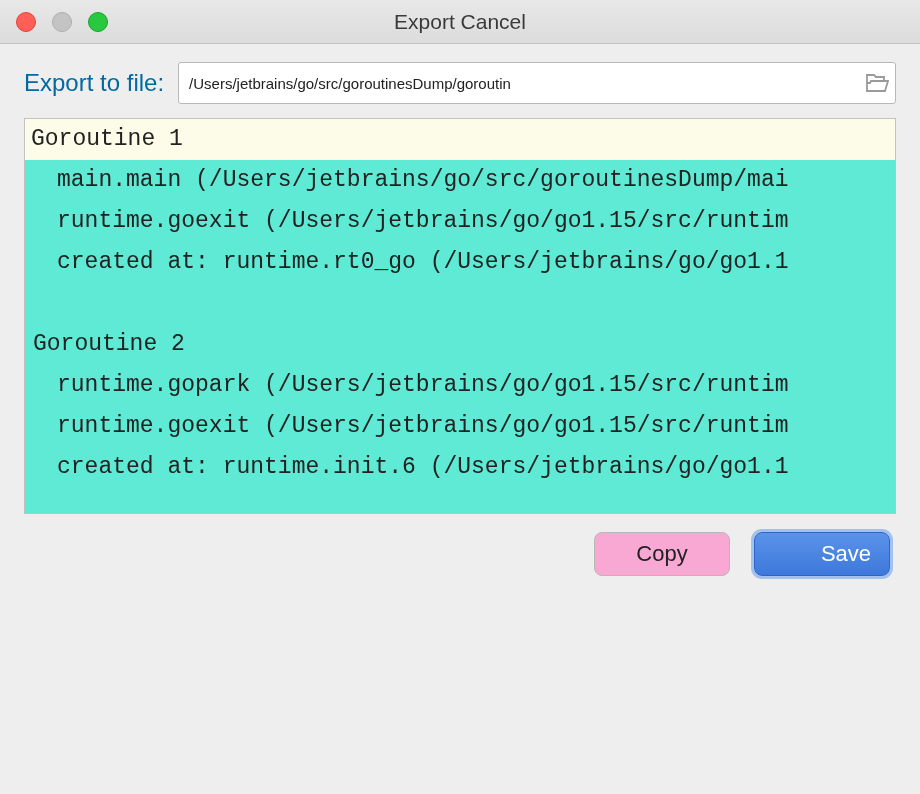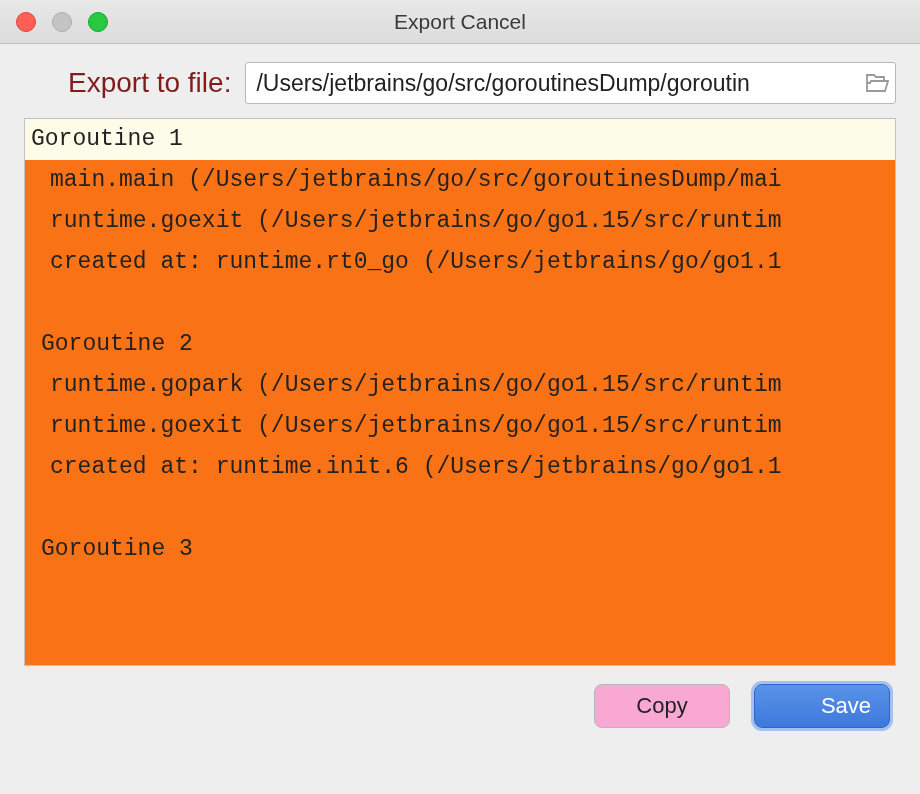--- a/index.html
+++ b/index.html
@@ -40,78 +40,77 @@
       color: #3a3a3a;
       pointer-events: none;
     }
     .export-row {
       display: flex;
       align-items: center;
       gap: 14px;
       padding: 18px 24px 14px 24px;
     }
     .export-label {
-      font-size: 28px;
-      color: #7f1d1d;
+      font-size: 24px;
+      color: #0369a1;
       white-space: nowrap;
-      margin-left: 44px;
     }
     .path-input {
       flex: 1;
       display: flex;
       align-items: center;
       background: #fff;
       border: 1px solid #b8b8b8;
       border-radius: 3px;
       height: 42px;
       overflow: hidden;
     }
     .path-input input {
       flex: 1;
       border: none;
       outline: none;
-      font-size: 23px;
+      font-size: 15px;
       font-family: -apple-system, BlinkMacSystemFont, sans-serif;
       padding: 0 10px;
       color: #222;
       background: transparent;
       min-width: 0;
     }
     .browse-icon {
       width: 36px;
       display: flex;
       align-items: center;
       justify-content: center;
       color: #8a8a8a;
       cursor: pointer;
     }
     .preview-area {
       margin: 0 24px;
-      height: 548px;
-      background: #f97316;
+      height: 396px;
+      background: #5eead4;
       border: 1px solid #c2c2c2;
       overflow: hidden;
       font-family: Menlo, "Courier New", monospace;
       font-size: 23px;
       color: #222;
       line-height: 41px;
       white-space: nowrap;
     }
     .preview-area .g-header {
       background: #fcfce8;
       padding-left: 6px;
     }
     .preview-area .g-line {
-      padding-left: 25px;
+      padding-left: 32px;
     }
     .preview-area .g-gap {
       height: 41px;
     }
     .preview-area .g-partial {
-      padding-left: 16px;
+      padding-left: 8px;
     }
     .buttons-row {
       display: flex;
       justify-content: flex-end;
       gap: 24px;
       padding: 18px 30px 0 30px;
     }
     .btn {
       min-width: 136px;
       height: 44px;

